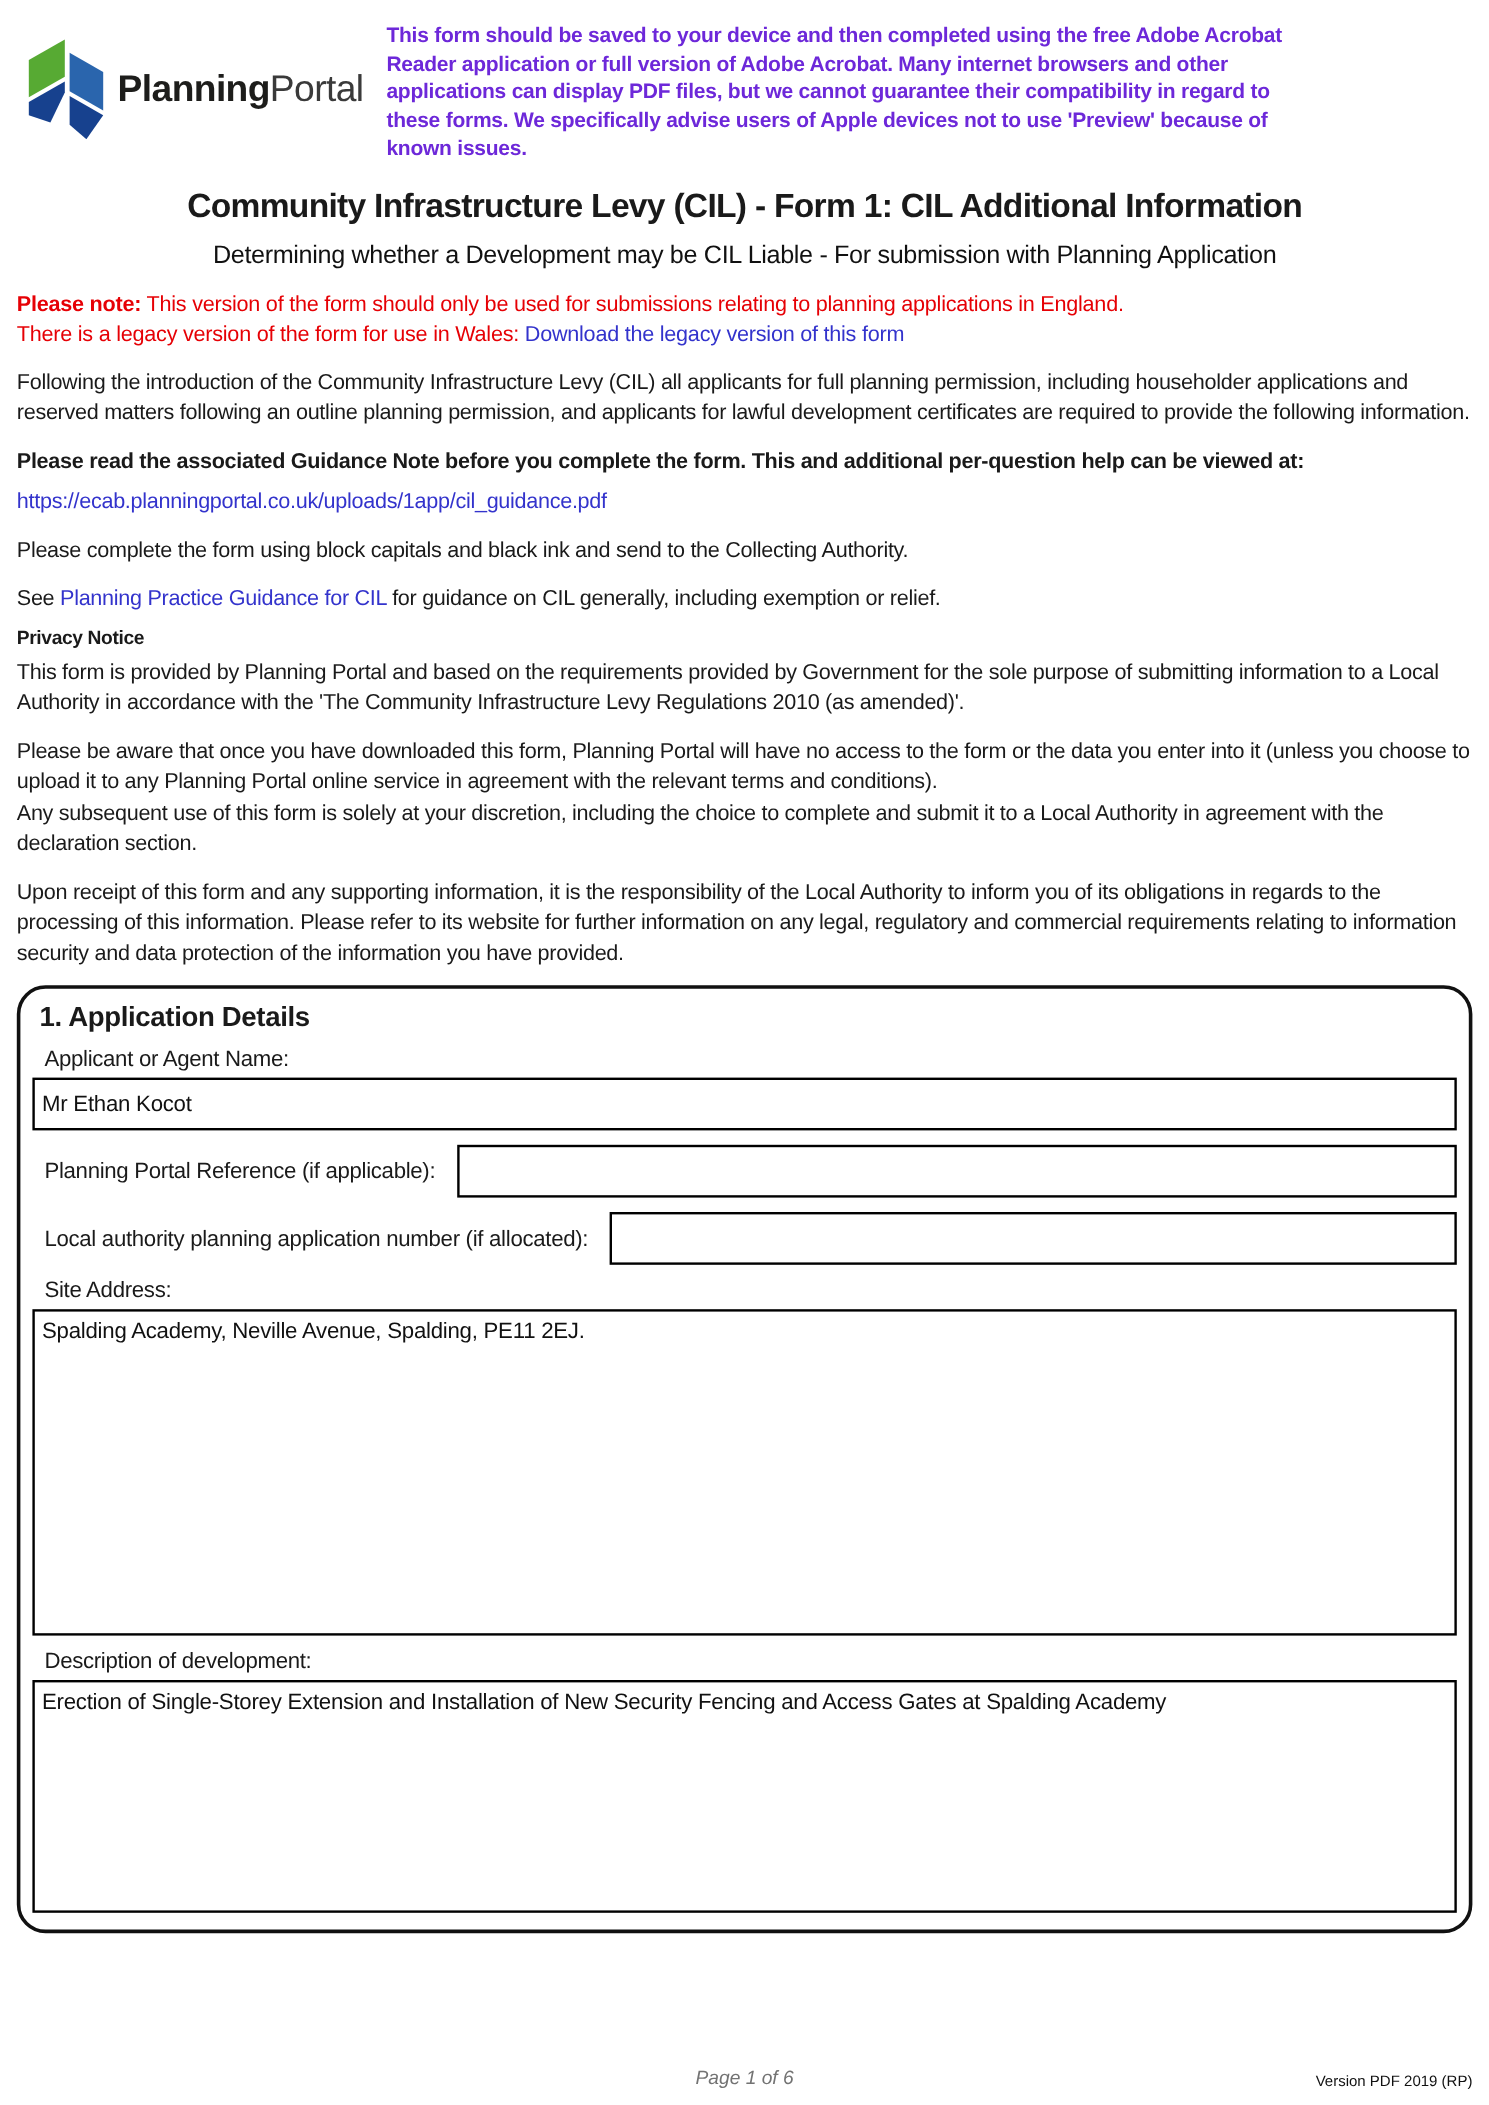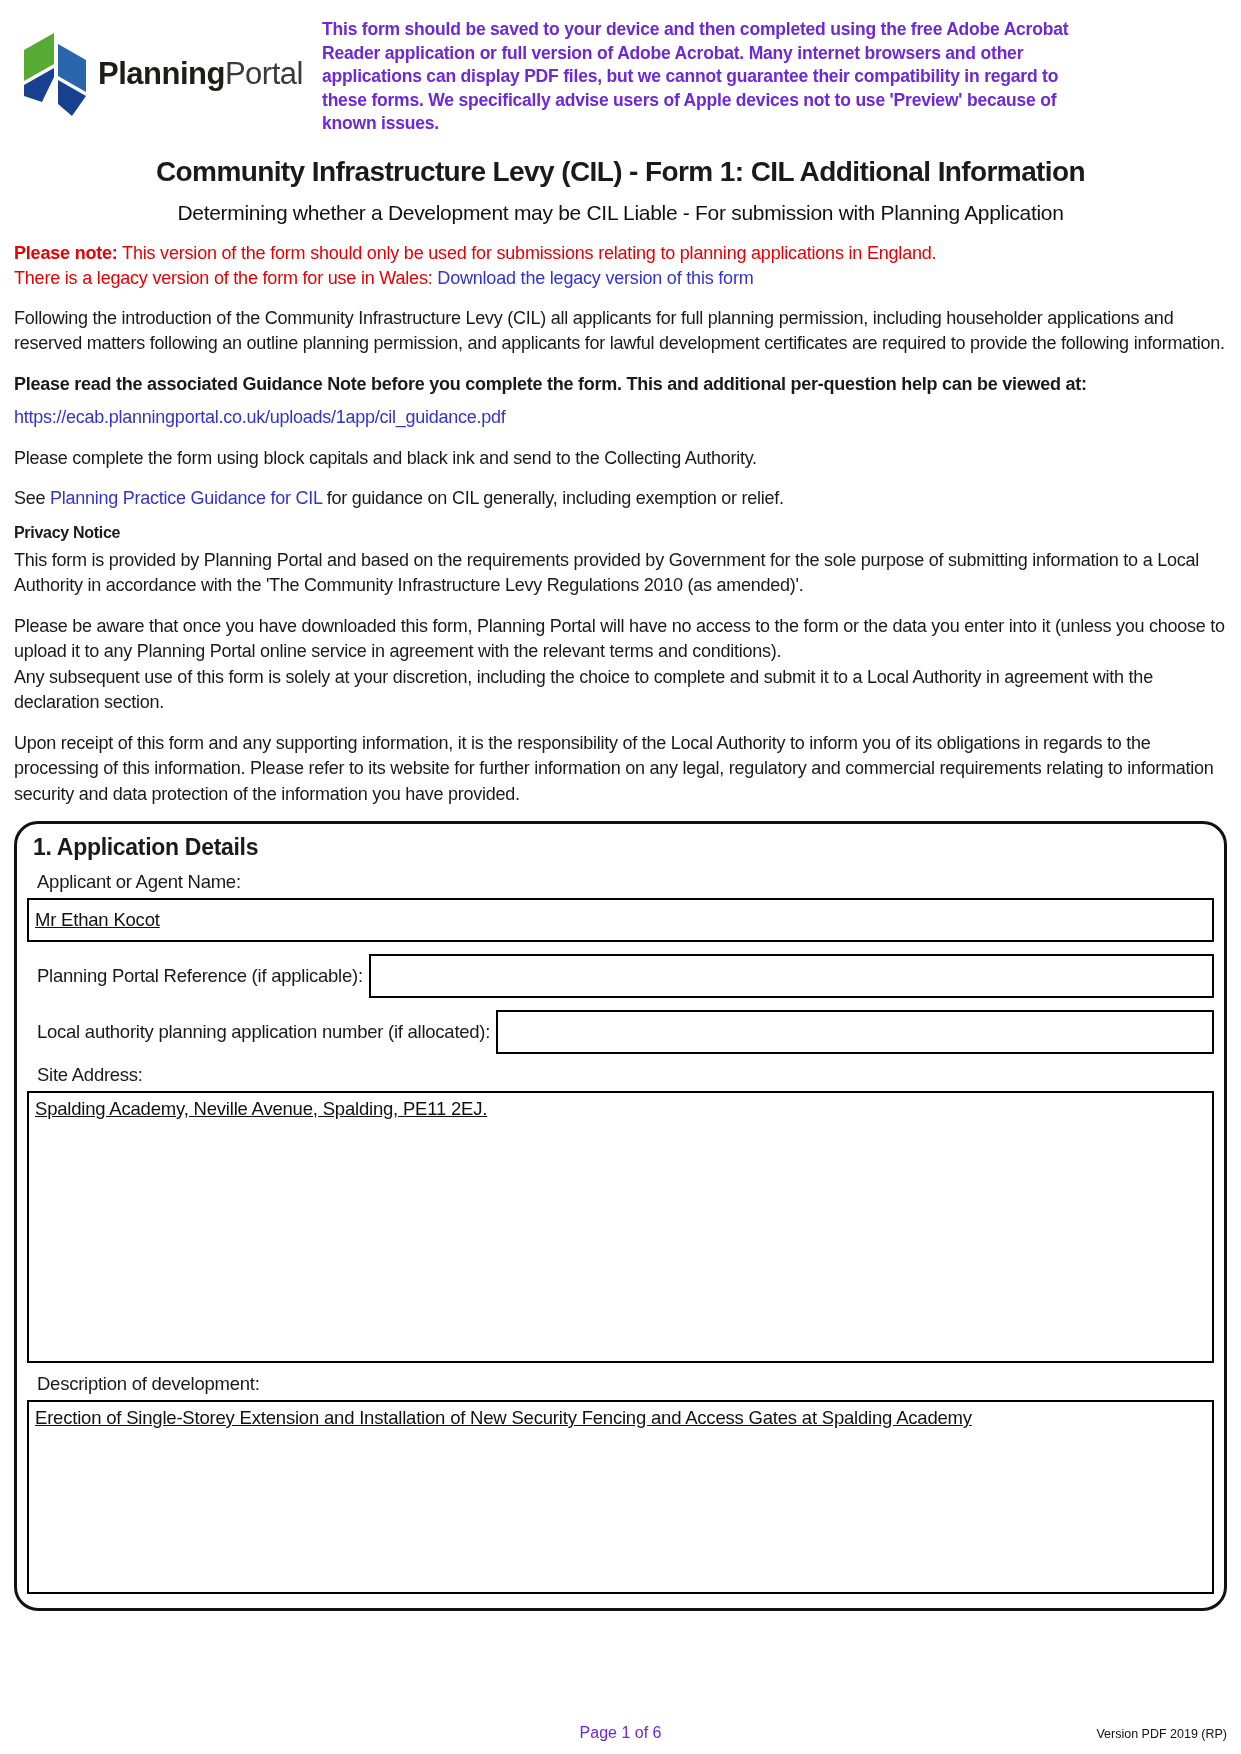--- a/index.html
+++ b/index.html
@@ -33,32 +33,32 @@
   .privacy-h{font-size:16px;font-weight:700;margin-top:12px;letter-spacing:-0.3px;}
   .pp{margin-top:6px;}
 
   
   .sec{border:3.5px solid #111;border-radius:24px;margin-top:14px;padding:8px 10px 14px 10px;
        box-sizing:border-box;background:#fff;}
   .sec-h{font-size:23px;font-weight:700;letter-spacing:-0.3px;padding-left:6px;margin-top:2px;}
   .lbl{font-size:18.5px;letter-spacing:-0.25px;padding-left:10px;margin-top:10px;}
   .fld{display:block;width:100%;box-sizing:border-box;border:2px solid #000;background:#fff;
        font-family:"Liberation Sans", sans-serif;font-size:18.5px;letter-spacing:-0.2px;
-       color:#111;padding:2px 6px;border-radius:0;outline:none;text-decoration:underline;}
+       color:#111;padding:2px 6px;border-radius:0;outline:none;}
   input.fld{height:44px;margin-top:5px;}
   .row{display:flex;align-items:center;margin-top:12px;}
-  .row .lbl{margin-top:0;white-space:nowrap;flex:0 0 auto;padding-right:6px;}
+  .row .lbl{margin-top:0;white-space:nowrap;flex:0 0 auto;padding-right:18px;}
   .row input.fld{flex:1 1 auto;margin-top:0;}
   textarea.fld{resize:none;margin-top:5px;line-height:24px;padding-top:4px;}
   .ta-site{height:272px;}
   .ta-desc{height:194px;}
 
   
   .foot{position:absolute;left:14px;right:14px;bottom:8px;height:22px;}
-  .foot .pg{position:absolute;left:0;right:0;text-align:center;font-size:16px;color:#6d28d9;}
+  .foot .pg{position:absolute;left:0;right:0;text-align:center;font-size:16px;color:#737373;font-style:italic;}
   .foot .ver{position:absolute;right:0;top:3px;font-size:12.5px;color:#111;}
 </style>
 </head>
 <body>
 
 <div class="page">
   <div class="inner">
 
     <div class="hdr">
       <div class="logo-wrap">

